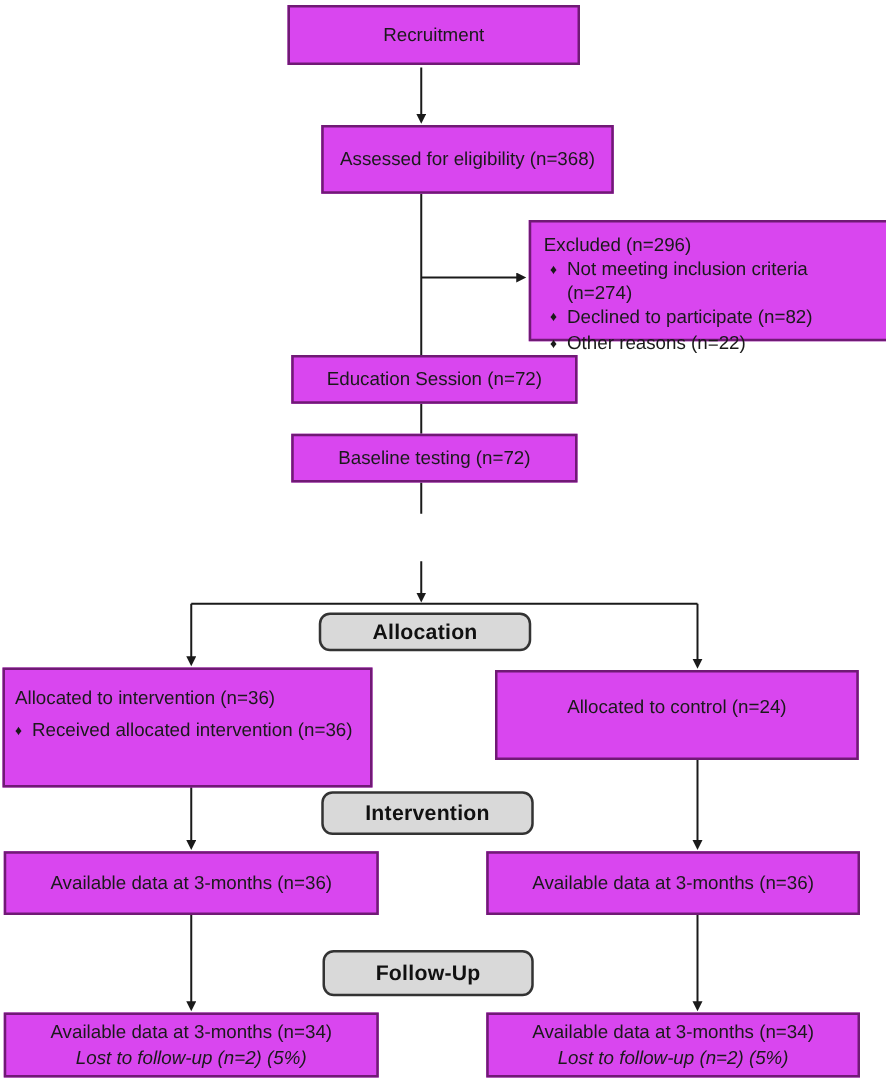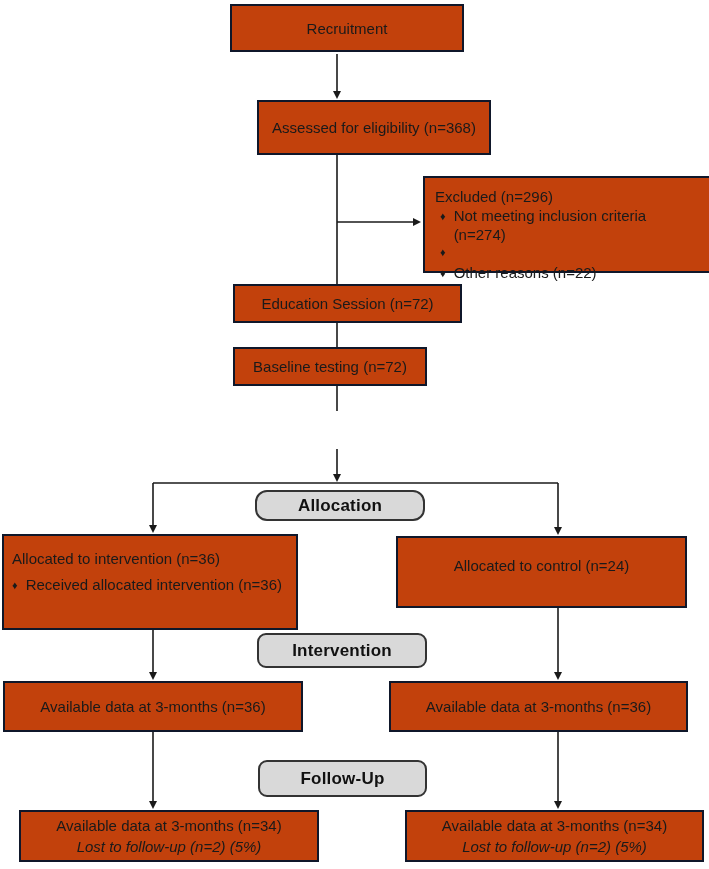--- a/index.html
+++ b/index.html
@@ -13,47 +13,46 @@
     overflow: hidden;
   }
   svg.connectors {
     position: absolute;
     left: 0; top: 0;
     width: 709px; height: 869px;
   }
   .box {
     position: absolute;
     box-sizing: border-box;
-    border: 2px solid #0f172a;
-    background: #c2410c;
+    border: 2px solid #701a75;
+    background: #d946ef;
     font-size: 15px;
     line-height: 19px;
   }
   .box.center {
     display: flex;
     align-items: center;
     justify-content: center;
     text-align: center;
   }
   .box.two-line {
     display: flex;
     flex-direction: column;
     align-items: center;
     justify-content: center;
     text-align: center;
     row-gap: 2px;
-    margin-left: 16px;
   }
   .italic { font-style: italic; }
 
   #recruitment   { left: 230px; top: 4px;   width: 234px; height: 48px; }
   #assessed      { left: 230px; top: 100px; width: 234px; height: 55px; margin-left: 27px; }
   #excluded      { left: 423px; top: 176px; width: 293px; height: 97px; padding: 9px 19px 6px 10px; }
   #education     { left: 233px; top: 284px; width: 229px; height: 39px; }
-  #baseline      { left: 233px; top: 347px; width: 194px; height: 39px; }
+  #baseline      { left: 233px; top: 347px; width: 229px; height: 39px; }
   #randomized    { left: 233px; top: 411px; width: 229px; height: 38px; }
   #alloc-int     { left: 2px;   top: 534px; width: 296px; height: 96px; padding: 13px 8px 16px 8px; }
   #alloc-ctrl    { left: 396px; top: 536px; width: 291px; height: 72px; padding-top: 18px; text-align: center; }
   #avail-int     { left: 3px;   top: 681px; width: 300px; height: 51px; }
   #avail-ctrl    { left: 389px; top: 681px; width: 299px; height: 51px; }
   #fu-int        { left: 3px;   top: 810px; width: 300px; height: 52px; }
   #fu-ctrl       { left: 389px; top: 810px; width: 299px; height: 52px; }
 
   .bullet-row { display: flex; align-items: baseline; }
   #excluded .bullet-row { padding-left: 5px; }
@@ -72,21 +71,21 @@
     border: 2px solid #333333;
     border-radius: 9px;
     display: flex;
     align-items: center;
     justify-content: center;
     font-weight: bold;
     font-size: 17px;
     color: #111111;
     letter-spacing: 0.2px;
   }
-  #stage-allocation   { left: 255px; top: 490px; width: 170px; height: 31px; border-radius: 12px; }
+  #stage-allocation   { left: 255px; top: 490px; width: 170px; height: 31px; }
   #stage-intervention { left: 257px; top: 633px; width: 170px; height: 35px; }
   #stage-followup     { left: 258px; top: 760px; width: 169px; height: 37px; }
 </style>
 </head>
 <body>
 
 <div class="canvas">
 
   <svg class="connectors" viewBox="0 0 709 869" xmlns="http://www.w3.org/2000/svg">
     <defs>
@@ -120,20 +119,21 @@
   </div>
 
   <div class="box" id="excluded">
     <div>Excluded (n=296)</div>
     <div class="bullet-row">
       <span class="diamond">♦</span>
       <span>Not meeting inclusion criteria (n=274)</span>
     </div>
     <div class="bullet-row">
       <span class="diamond">♦</span>
+      <span>Declined to participate (n=82)</span>
     </div>
     <div class="bullet-row">
       <span class="diamond">♦</span>
       <span>Other reasons (n=22)</span>
     </div>
   </div>
 
   <div class="box center" id="education">
     <span>Education Session (n=72)</span>
   </div>

